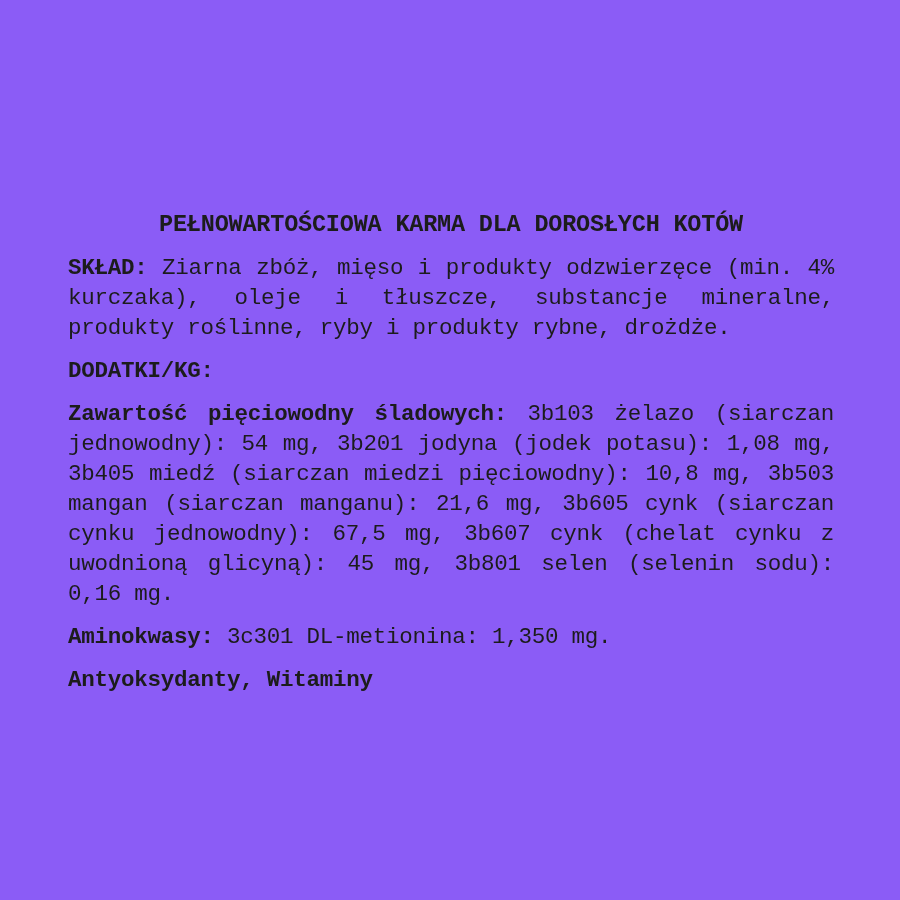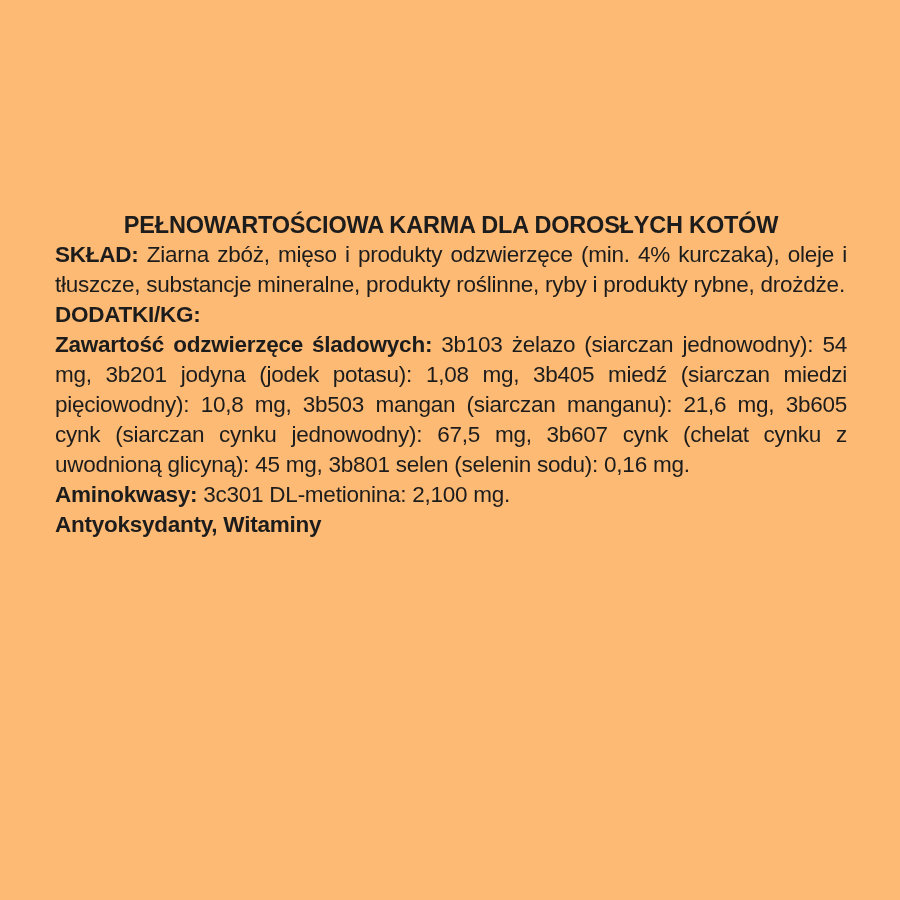--- a/index.html
+++ b/index.html
@@ -4,44 +4,44 @@
 <style>
   html, body {
     margin: 0;
     padding: 0;
     background: #ffffff;
   }
   .canvas {
     position: relative;
     width: 900px;
     height: 900px;
-    background: #fdba74;
+    background: #8b5cf6;
     overflow: hidden;
-    font-family: Liberation Sans, sans-serif;
+    font-family: Liberation Mono, monospace;
   }
   .text-block {
     position: absolute;
     left: 55px;
     top: 210px;
     width: 792px;
     color: #1c1c1c;
     font-size: 22.5px;
     line-height: 30px;
     letter-spacing: -0.25px;
   }
   .label-title {
     margin: 0;
     font-size: 23.5px;
     font-weight: 700;
     text-align: center;
     line-height: 30px;
     letter-spacing: -0.2px;
   }
   .text-block p {
-    margin: 0;
+    margin: 13px;
     text-align: justify;
   }
   .text-block p.left {
     text-align: left;
   }
   .text-block strong {
     font-weight: 700;
   }
 </style>
 </head>
@@ -51,20 +51,20 @@
   <div class="text-block">
 
     <h1 class="label-title">PEŁNOWARTOŚCIOWA KARMA DLA DOROSŁYCH KOTÓW</h1>
 
     <p><strong>SKŁAD:</strong> <span>Ziarna zbóż, mięso i produkty odzwierzęce (min. 4% kurczaka), oleje i tłuszcze, substancje mineralne, produkty roślinne, ryby i produkty rybne, drożdże.</span></p>
 
 
     <p class="left"><strong>DODATKI/KG:</strong></p>
 
 
-    <p><strong>Zawartość odzwierzęce śladowych:</strong> <span>3b103 żelazo (siarczan jednowodny): 54 mg, 3b201 jodyna (jodek potasu): 1,08 mg, 3b405 miedź (siarczan miedzi pięciowodny): 10,8 mg, 3b503 mangan (siarczan manganu): 21,6 mg, 3b605 cynk (siarczan cynku jednowodny): 67,5 mg, 3b607 cynk (chelat cynku z uwodnioną glicyną): 45 mg, 3b801 selen (selenin sodu): 0,16 mg.</span></p>
+    <p><strong>Zawartość pięciowodny śladowych:</strong> <span>3b103 żelazo (siarczan jednowodny): 54 mg, 3b201 jodyna (jodek potasu): 1,08 mg, 3b405 miedź (siarczan miedzi pięciowodny): 10,8 mg, 3b503 mangan (siarczan manganu): 21,6 mg, 3b605 cynk (siarczan cynku jednowodny): 67,5 mg, 3b607 cynk (chelat cynku z uwodnioną glicyną): 45 mg, 3b801 selen (selenin sodu): 0,16 mg.</span></p>
 
-    <p class="left"><strong>Aminokwasy:</strong> <span>3c301 DL-metionina: 2,100 mg.</span></p>
+    <p class="left"><strong>Aminokwasy:</strong> <span>3c301 DL-metionina: 1,350 mg.</span></p>
 
     <p class="left"><strong>Antyoksydanty, Witaminy</strong></p>
 
   </div>
 </div>
 
 </body></html>

